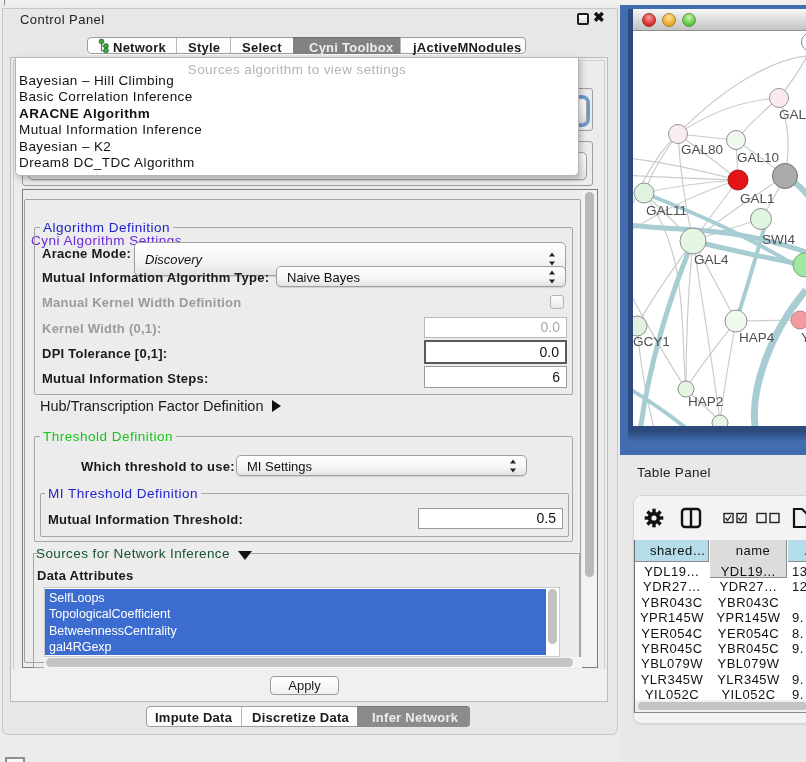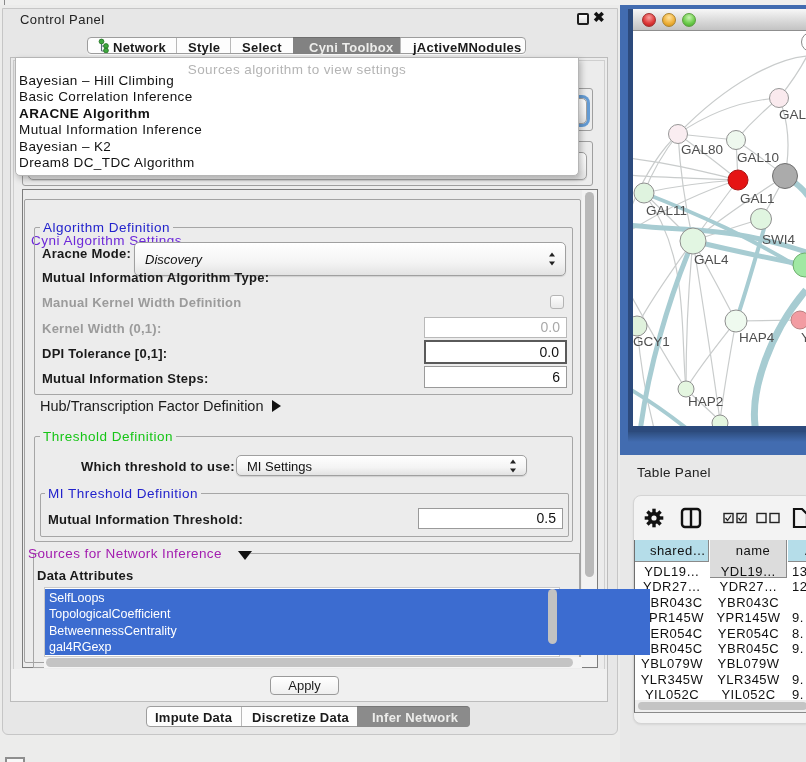--- a/index.html
+++ b/index.html
@@ -216,20 +216,24 @@
 
 <div class="abs" style="left:34px; top:227px; width:539px; height:168px; border:1px solid #a6a6a6; border-radius:2px;"></div>
 <div class="abs" style="left:40px; top:220px; background:#ececec; padding:0 3px; font-size:13.5px; letter-spacing:0.5px; color:#2222cc;">Algorithm Definition</div>
 
 <div class="abs lbl" style="left:42px; top:246px;">Aracne Mode:</div>
 <div class="combo" style="left:134px; top:242px; width:432px; height:34px;font-style:italic;">
       <span class="tx">Discovery</span>
       <span class="spin"></span>
     </div>
 <div class="abs lbl" style="left:42px; top:270px;">Mutual Information Algorithm Type:</div>
+<div class="combo" style="left:276px; top:266px; width:290px; height:21px;">
+      <span class="tx">Naive Bayes</span>
+      <span class="spin"></span>
+    </div>
 <div class="abs lbl" style="left:42px; top:295px; color:#9b9b9b;">Manual Kernel Width Definition</div>
 <div class="abs" style="left:550px; top:295px; width:14px; height:14px; border:1px solid #b4b4b4; border-radius:3px; background:linear-gradient(#fdfdfd,#e9e9e9);"></div>
 <div class="abs lbl" style="left:42px; top:321px; color:#9b9b9b;">Kernel Width (0,1):</div>
 <div class="field" style="left:424px; top:317px; width:143px; height:21px; border-color:#b9b9b9; color:#a9a9a9; line-height:19px;">0.0</div>
 <div class="abs lbl" style="left:42px; top:346px;">DPI Tolerance [0,1]:</div>
 <div class="field" style="left:424px; top:340px; width:143px; height:24px; border:2px solid #5a5a5a; line-height:20px;">0.0</div>
 <div class="abs lbl" style="left:42px; top:371px;">Mutual Information Steps:</div>
 <div class="field" style="left:424px; top:366px; width:143px; height:22px; line-height:20px;">6</div>
 
 <div class="abs" style="left:40px; top:398px; font-size:14.5px; color:#1a1a1a;">Hub/Transcription Factor Definition</div>
@@ -244,26 +248,26 @@
     </div>
 
 <div class="abs" style="left:40px; top:493px; width:529px; height:44px; border:1px solid #a6a6a6; border-radius:2px;"></div>
 <div class="abs" style="left:45px; top:486px; background:#ececec; padding:0 3px; font-size:13.5px; letter-spacing:0.5px; color:#2222cc;">MI Threshold Definition</div>
 <div class="abs lbl" style="left:48px; top:512px;">Mutual Information Threshold:</div>
 <div class="field" style="left:418px; top:508px; width:145px; height:21px; line-height:19px;">0.5</div>
 
 <div class="abs" style="left:33px; top:553px; width:547px; height:115px; border:1px solid #a6a6a6; border-top:none;"></div>
 <div class="abs" style="left:33px; top:553px; width:5px; height:1px; background:#a6a6a6;"></div>
 <div class="abs" style="left:250px; top:553px; width:330px; height:1px; background:#a6a6a6;"></div>
-<div class="abs" style="left:28px; top:546px; font-size:13.5px; letter-spacing:0.4px; color:#a21caf;">Sources for Network Inference</div>
+<div class="abs" style="left:36px; top:546px; font-size:13.5px; letter-spacing:0.4px; color:#14532d;">Sources for Network Inference</div>
 <div class="abs" style="left:238px; top:551px; width:0; height:0; border-left:7px solid transparent; border-right:7px solid transparent; border-top:9px solid #111;"></div>
 <div class="abs lbl" style="left:37px; top:568px;">Data Attributes</div>
 
 <div class="abs" style="left:44px; top:587px; width:516px; height:70px; background:#fff; border:1px solid #c9c9c9;"></div>
-<div class="abs" style="left:45px; top:589px; width:605px; height:66px; background:#3c6cd0; color:#fff; font-size:12.5px;">
+<div class="abs" style="left:45px; top:589px; width:501px; height:66px; background:#3c6cd0; color:#fff; font-size:12.5px;">
   <div style="padding:1px 0 0 4px; line-height:16.4px;">SelfLoops<br>TopologicalCoefficient<br>BetweennessCentrality<br>gal4RGexp</div>
 </div>
 <div class="abs" style="left:548px; top:589px; width:9px; height:55px; background:#c2c2c2; border-radius:5px;"></div>
 
 <div class="abs" style="left:44px; top:657px; width:538px; height:11px; background:#f4f4f4;"></div>
 <div class="abs" style="left:46px; top:658px; width:527px; height:9px; background:#c4c4c4; border-radius:5px;"></div>
 
 <div class="abs" style="left:11px; top:669px; width:596px; height:32px; background:#f0f0f0;"></div>
 <div class="abs" style="left:270px; top:676px; width:69px; height:19px; border:1px solid #9a9a9a; border-radius:4px;
   background:linear-gradient(#ffffff,#efefef); font-size:13px; color:#1c1c1c; text-align:center; line-height:18px;">Apply</div>

